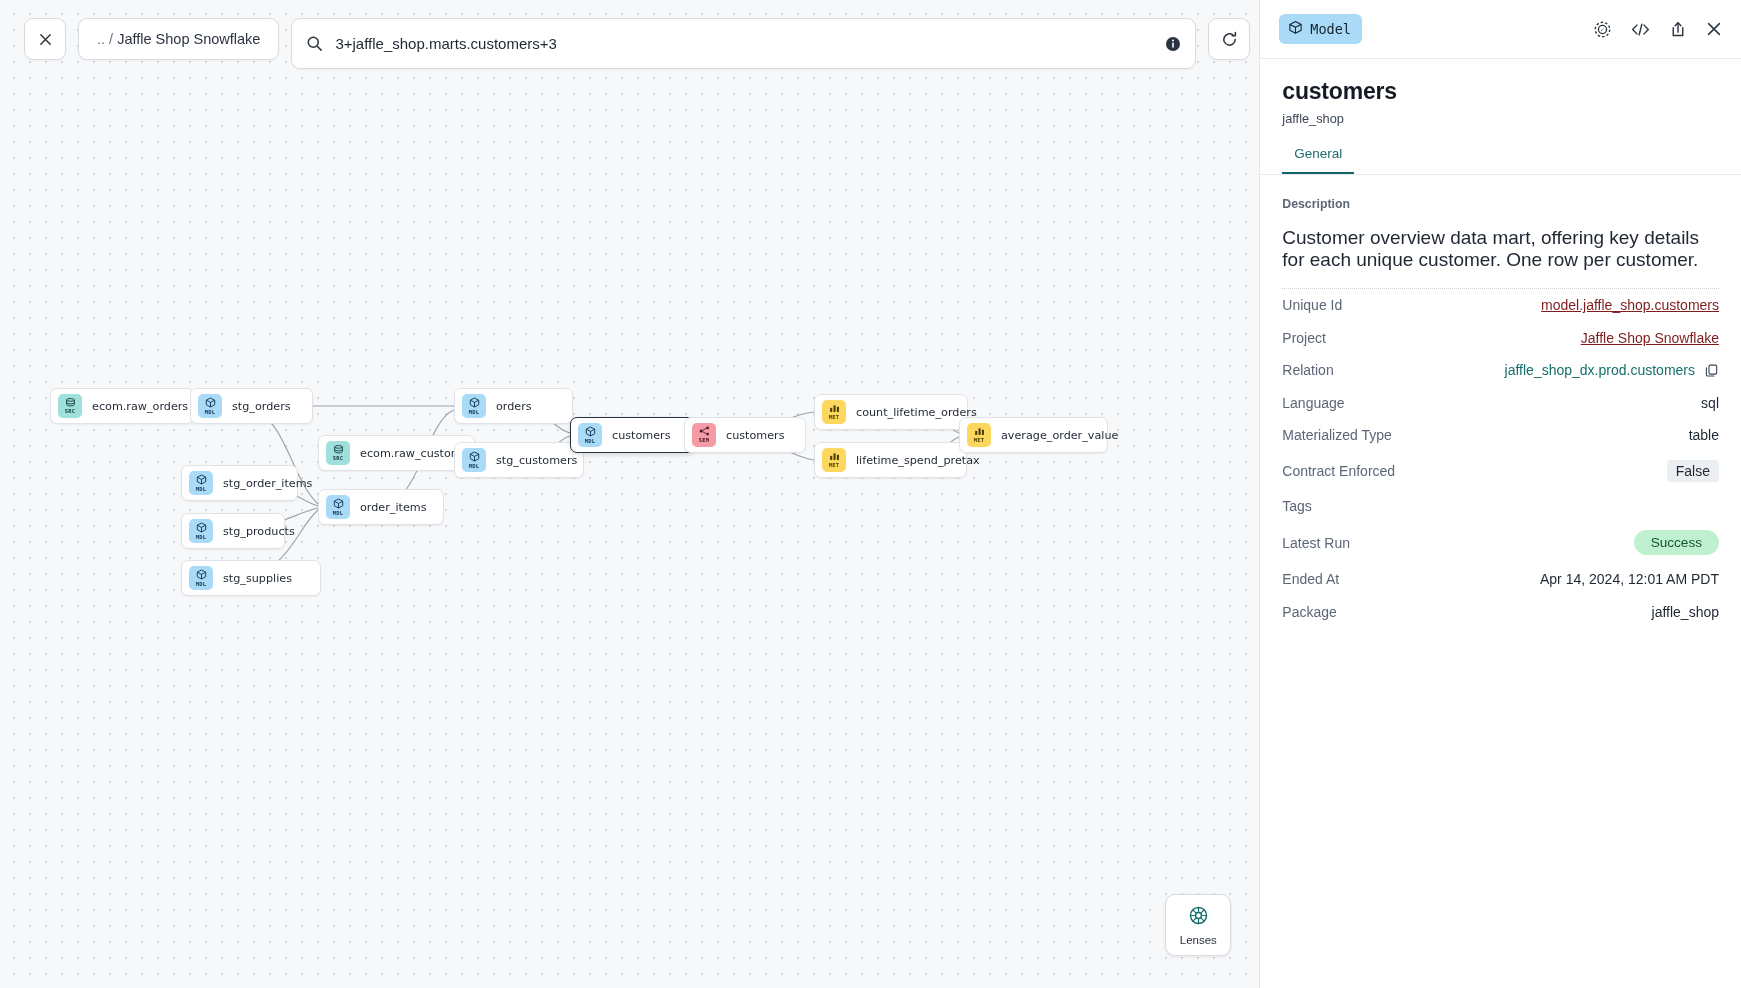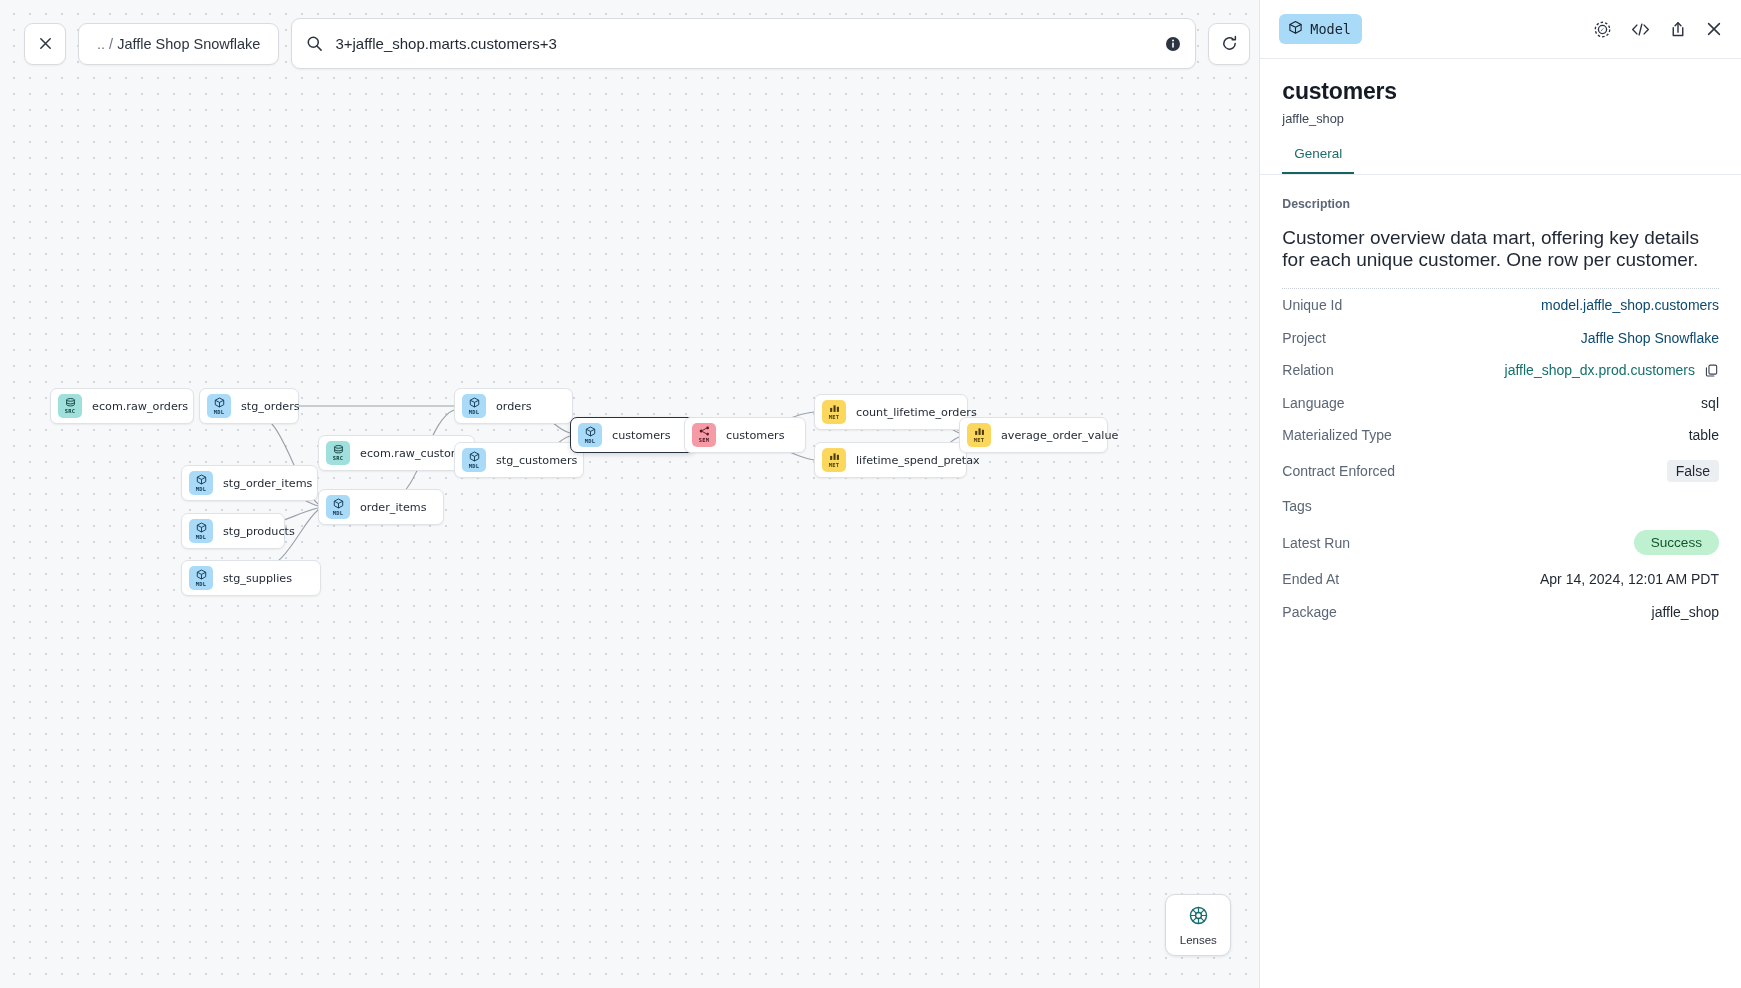--- a/index.html
+++ b/index.html
@@ -18,21 +18,21 @@
     background-color: #f7f8f9;
     background-image: radial-gradient(#d3d7dd 1.1px, transparent 1.2px);
     background-size: 16px 16px;
     background-position: 6px 6px;
     overflow: hidden;
   }
 
   
   .toolbar {
     position: absolute; top: 18px; left: 24px;
-    display: flex; align-items: center; gap: 12px;
+    display: flex; gap: 12px;
     z-index: 20;
   }
   .tb-btn {
     height: 42px; min-width: 42px;
     background: #ffffff;
     border: 1px solid #d8dce1;
     border-radius: 9px;
     display: flex; align-items: center; justify-content: center;
     color: #2b3440;
     box-shadow: 0 1px 2px rgba(16,24,40,.05);
@@ -169,21 +169,21 @@
   .divider { margin-top: 17px; border-top: 1px dotted #c9cfd7; }
 
   .prop {
     display: flex; align-items: center; justify-content: space-between;
     min-height: 32.5px;
     padding: 8px 0;
     gap: 14px;
   }
   .prop .k { font-size: 14px; color: #5b6676; white-space: nowrap; }
   .prop .v { font-size: 14px; color: #1f2733; text-align: right; }
-  .v.link { color: #0c4a6e; cursor: pointer; }
+  .v.link { color: #7f1d1d; text-decoration: underline; cursor: pointer; }
   .v.teal { color: #14706b; }
   .v-wrap { display: flex; align-items: center; gap: 9px; justify-content: flex-end; }
   .chip-gray {
     background: #eceff2; color: #1f2733;
     border-radius: 4px; padding: 3px 9px; font-size: 14px;
   }
   .pill-green {
     background: #bff0d0; color: #14532d;
     border-radius: 999px; padding: 5px 17px; font-size: 13.6px;
   }
@@ -234,32 +234,32 @@
           <div class="badge src">
             <span class="gly"><svg width="11" height="9" viewBox="0 0 12 10">
                 <ellipse cx="6" cy="2.1" rx="4.3" ry="1.5" fill="none" stroke="currentColor" stroke-width="1"></ellipse>
                 <path d="M1.7 2.1 L1.7 7.2 C1.7 8.1 3.6 8.8 6 8.8 C8.4 8.8 10.3 8.1 10.3 7.2 L10.3 2.1" fill="none" stroke="currentColor" stroke-width="1"></path>
                 <path d="M1.7 5 C1.7 5.9 3.6 6.5 6 6.5 C8.4 6.5 10.3 5.9 10.3 5" fill="none" stroke="currentColor" stroke-width="1"></path>
               </svg></span>
             <span class="tag">SRC</span>
           </div>
           <span class="nlabel">ecom.raw_orders</span>
         </div>
-        <div class="node" style="left: 199px; top: 388px; width: 100px;">
+        <div class="node" style="left: 190px; top: 388px; width: 123px;">
           <div class="badge mdl">
             <span class="gly"><svg width="11" height="11" viewBox="0 0 12 12">
                 <path d="M6 1.1 L10.6 3.5 L6 5.9 L1.4 3.5 Z" fill="none" stroke="currentColor" stroke-width="1"></path>
                 <path d="M1.4 3.5 L1.4 8.4 L6 10.9 L10.6 8.4 L10.6 3.5" fill="none" stroke="currentColor" stroke-width="1"></path>
                 <path d="M6 5.9 L6 10.9" stroke="currentColor" stroke-width="1" fill="none"></path>
               </svg></span>
             <span class="tag">MDL</span>
           </div>
           <span class="nlabel">stg_orders</span>
         </div>
-        <div class="node" style="left: 181px; top: 465px; width: 137px;">
+        <div class="node" style="left: 181px; top: 465px; width: 117px;">
           <div class="badge mdl">
             <span class="gly"><svg width="11" height="11" viewBox="0 0 12 12">
                 <path d="M6 1.1 L10.6 3.5 L6 5.9 L1.4 3.5 Z" fill="none" stroke="currentColor" stroke-width="1"></path>
                 <path d="M1.4 3.5 L1.4 8.4 L6 10.9 L10.6 8.4 L10.6 3.5" fill="none" stroke="currentColor" stroke-width="1"></path>
                 <path d="M6 5.9 L6 10.9" stroke="currentColor" stroke-width="1" fill="none"></path>
               </svg></span>
             <span class="tag">MDL</span>
           </div>
           <span class="nlabel">stg_order_items</span>
         </div>

